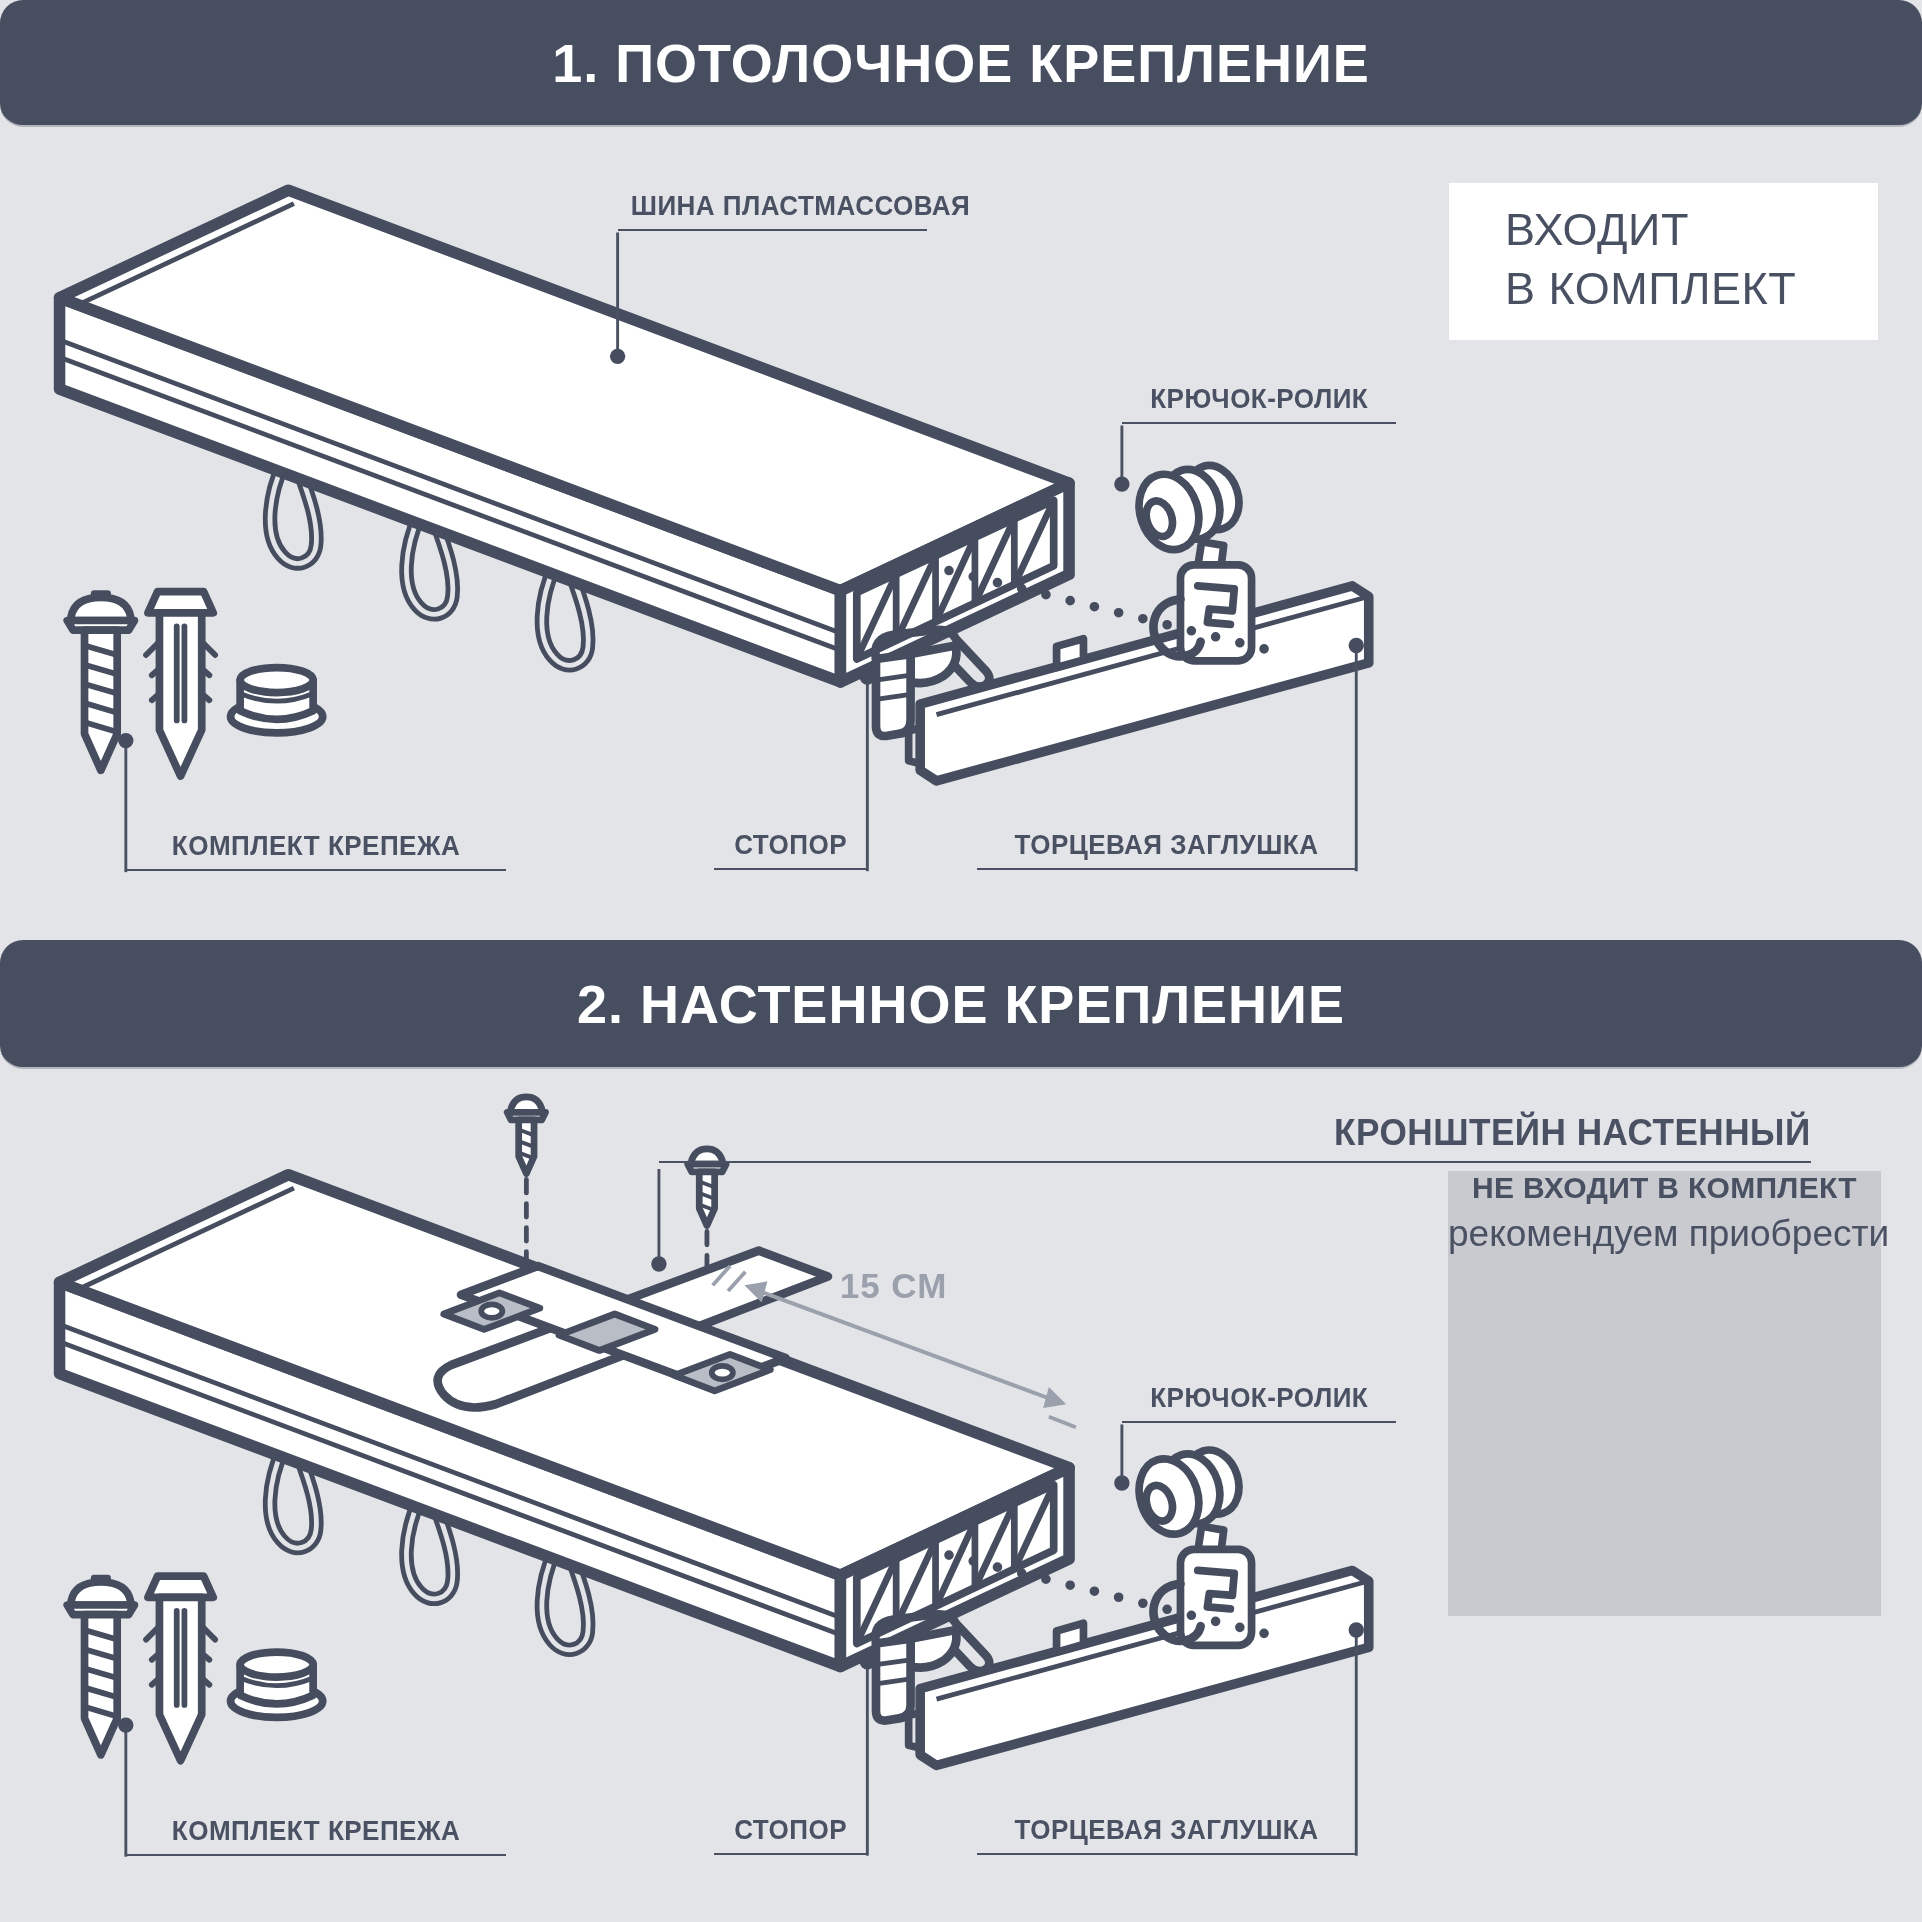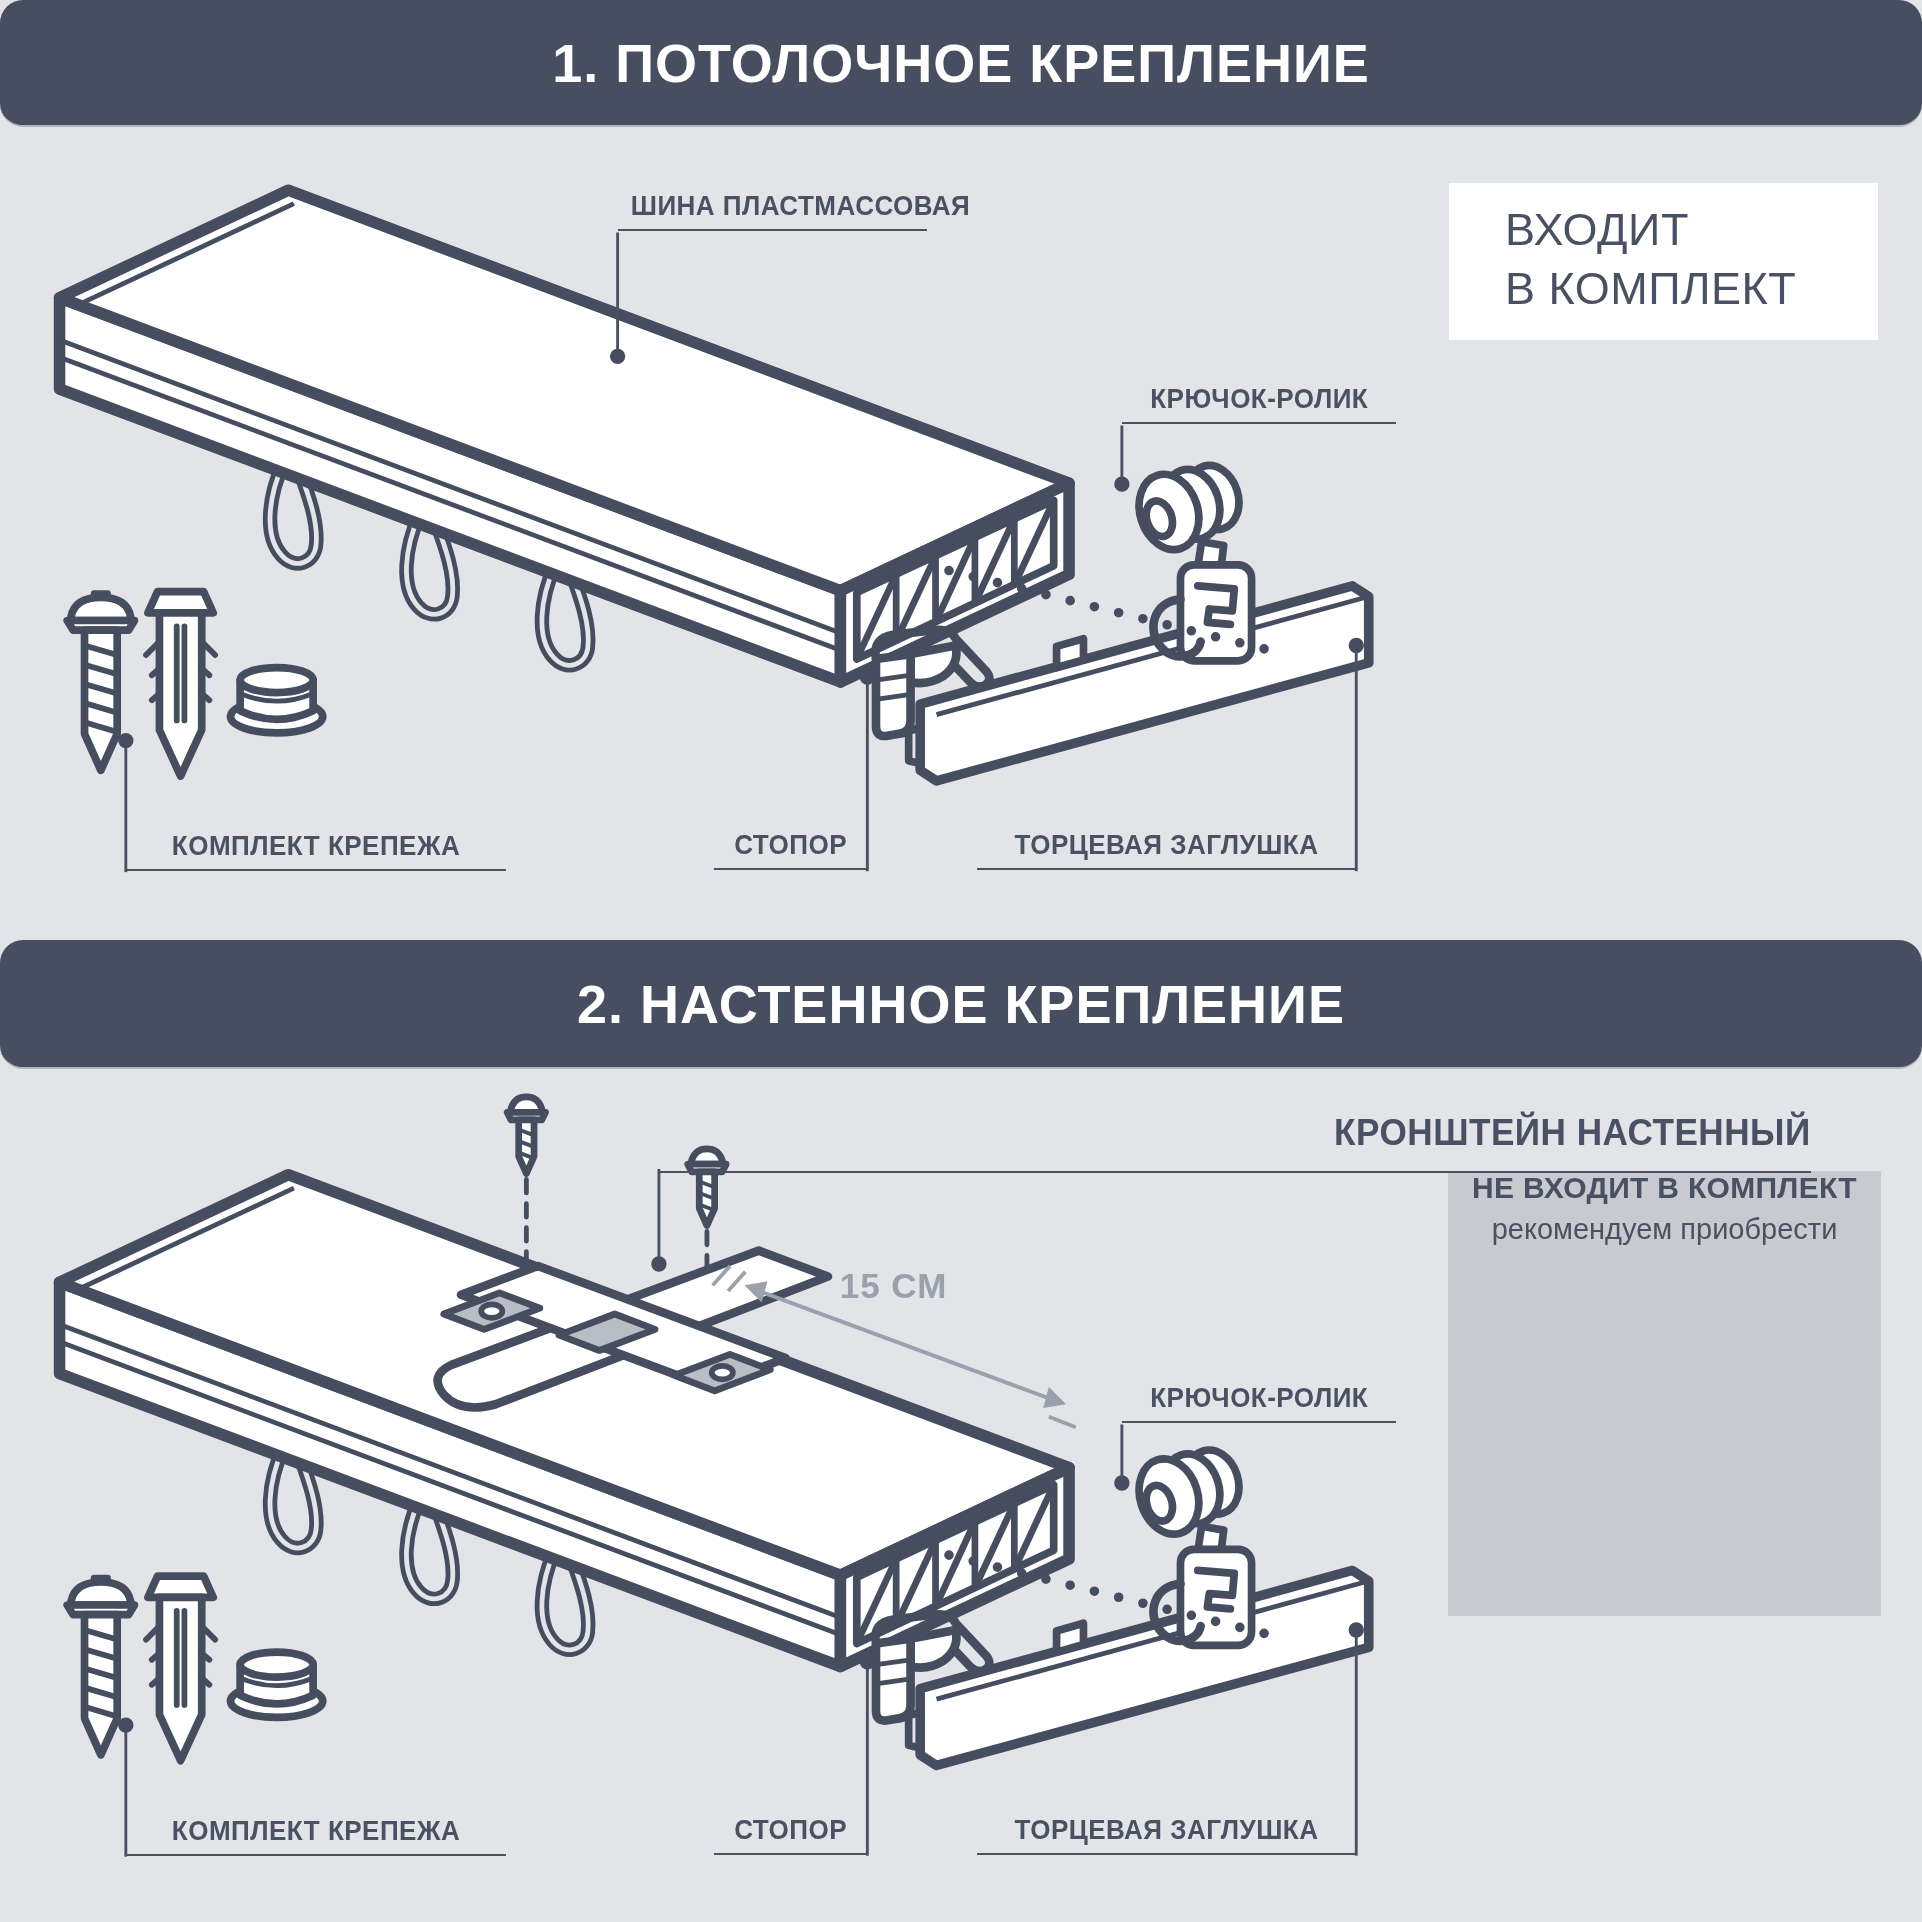--- a/index.html
+++ b/index.html
@@ -13,33 +13,33 @@
   .bar span{color:#ffffff;font-size:54px;font-weight:700;letter-spacing:1px;white-space:nowrap;}
   .lbl{position:absolute;z-index:3;color:#4a5163;font-size:28px;font-weight:700;line-height:1;
        letter-spacing:0.5px;text-align:center;border-bottom:2.9px solid #4a5163;padding-bottom:8.6px;
        white-space:nowrap;}
   .lbl .in{display:inline-block;transform:scaleX(.93);transform-origin:center;}
   .lbl-shina{left:618px;top:192px;width:309px;}
   .lbl-hook-1{left:1122px;top:385px;width:274px;}
   .lbl-fast-1{left:126px;top:832px;width:380px;}
   .lbl-stop-1{left:714px;top:831px;width:154px;}
   .lbl-cap-1{left:977px;top:831px;width:379px;}
-  .lbl-kron{left:659px;top:1114px;width:1152px;font-size:37px;padding-bottom:20px;text-align:right;}
+  .lbl-kron{left:659px;top:1114px;width:1152px;font-size:37px;padding-bottom:10px;text-align:right;}
   .lbl-kron .in{transform:scaleX(.95);transform-origin:right;}
   .lbl-hook-2{left:1122px;top:1384px;width:274px;}
   .lbl-fast-2{left:126px;top:1817px;width:380px;}
   .lbl-stop-2{left:714px;top:1816px;width:154px;}
   .lbl-cap-2{left:977px;top:1816px;width:379px;}
   .inclbox{position:absolute;left:1449px;top:183px;width:429px;height:157px;background:#ffffff;z-index:3;
            box-sizing:border-box;padding:18px 0 0 56px;}
   .inclbox div{color:#485062;font-size:45px;font-weight:400;line-height:1.3;letter-spacing:0.5px;white-space:nowrap;}
   .graybox{position:absolute;left:1448px;top:1171px;width:433px;height:445px;background:#c8cacf;z-index:2;
            box-sizing:border-box;text-align:center;}
   .graybox .t1{color:#485062;font-size:30px;font-weight:700;letter-spacing:0.3px;white-space:nowrap;}
-  .graybox .t2{margin-top:7.7px;color:#4a5163;font-size:29px;font-weight:400;white-space:nowrap;}
+  .graybox .t2{margin-top:7.7px;color:#4a5163;font-size:37px;font-weight:400;white-space:nowrap;}
   .dim{position:absolute;left:824px;top:1266px;width:139px;z-index:3;color:#9aa0ac;font-size:35px;
        font-weight:700;text-align:center;letter-spacing:1px;white-space:nowrap;}
 </style>
 </head>
 <body>
 
 <div class="canvas">
 
   <svg class="art" width="1922" height="1922" viewBox="0 0 2001 2001">
     <defs>

